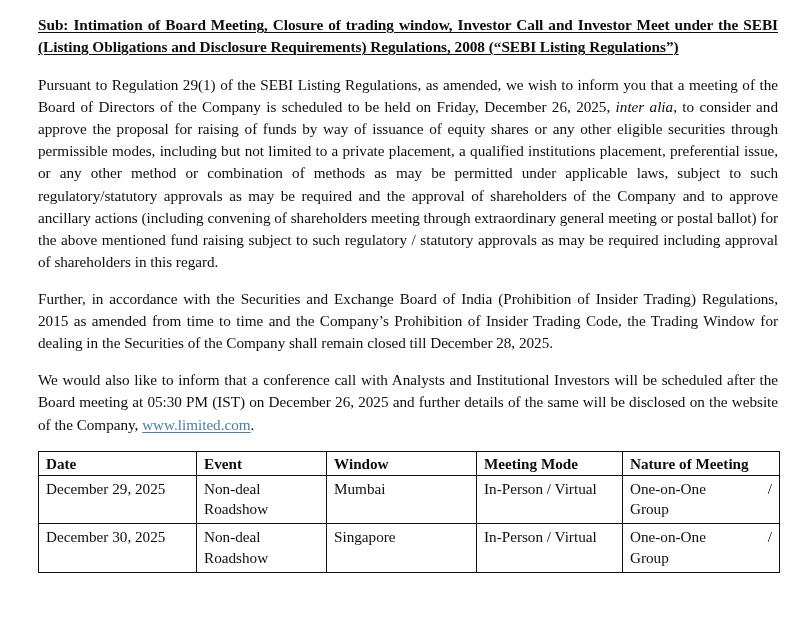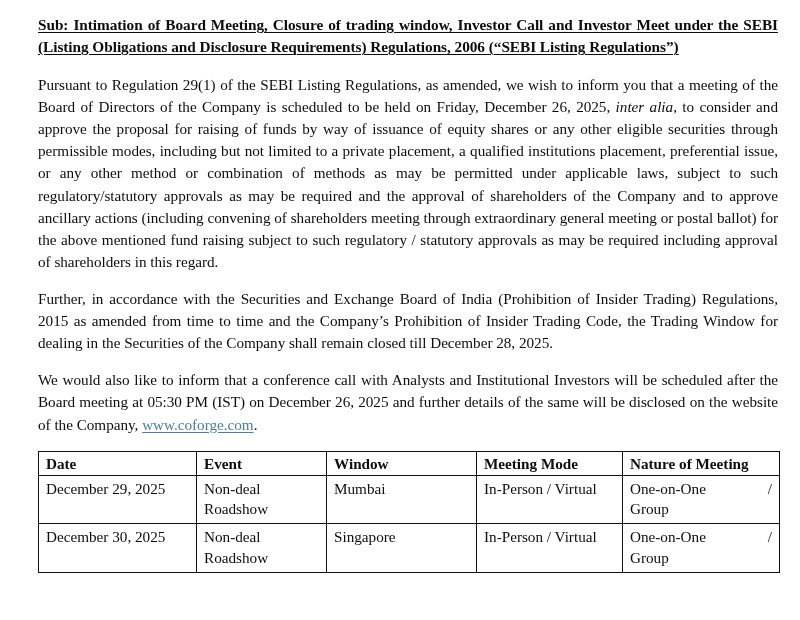--- a/index.html
+++ b/index.html
@@ -100,28 +100,28 @@
   .col-venue  { width: 150px; }
   .col-mode   { width: 146px; }
   .col-nature { width: 157px; }
 </style>
 </head>
 <body>
 
 <div class="page">
 
   <div class="doc-heading">
-    <span>Sub: Intimation of Board Meeting, Closure of trading window, Investor Call and Investor Meet under the SEBI (Listing Obligations and Disclosure Requirements) Regulations, 2006 (“SEBI Listing Regulations”)</span>
+    <span>Sub: Intimation of Board Meeting, Closure of trading window, Investor Call and Investor Meet under the SEBI (Listing Obligations and Disclosure Requirements) Regulations, 2008 (“SEBI Listing Regulations”)</span>
   </div>
 
   <p class="body-par"><span>Pursuant to Regulation 29(1) of the SEBI Listing Regulations, as amended, we wish to inform you that a meeting of the Board of Directors of the Company is scheduled to be held on Friday, December 26, 2025, </span><span class="ital">inter alia</span><span>, to consider and approve the proposal for raising of funds by way of issuance of equity shares or any other eligible securities through permissible modes, including but not limited to a private placement, a qualified institutions placement, preferential issue, or any other method or combination of methods as may be permitted under applicable laws, subject to such regulatory/statutory approvals as may be required and the approval of shareholders of the Company and to approve ancillary actions (including convening of shareholders meeting through extraordinary general meeting or postal ballot) for the above mentioned fund raising subject to such regulatory / statutory approvals as may be required including approval of shareholders in this regard.</span></p>
 
   <p class="body-par"><span>Further, in accordance with the Securities and Exchange Board of India (Prohibition of Insider Trading) Regulations, 2015 as amended from time to time and the Company’s Prohibition of Insider Trading Code, the Trading Window for dealing in the Securities of the Company shall remain closed till December 28, 2025.</span></p>
 
-  <p class="body-par"><span>We would also like to inform that a conference call with Analysts and Institutional Investors will be scheduled after the Board meeting at 05:30 PM (IST) on December 26, 2025 and further details of the same will be disclosed on the website of the Company, </span><a class="weblink" href="#">www.coforge.com</a><span>.</span></p>
+  <p class="body-par"><span>We would also like to inform that a conference call with Analysts and Institutional Investors will be scheduled after the Board meeting at 05:30 PM (IST) on December 26, 2025 and further details of the same will be disclosed on the website of the Company, </span><a class="weblink" href="#">www.limited.com</a><span>.</span></p>
 
 
   <table class="meet-table">
     <colgroup>
       <col class="col-date">
       <col class="col-event">
       <col class="col-venue">
       <col class="col-mode">
       <col class="col-nature">
     </colgroup>

